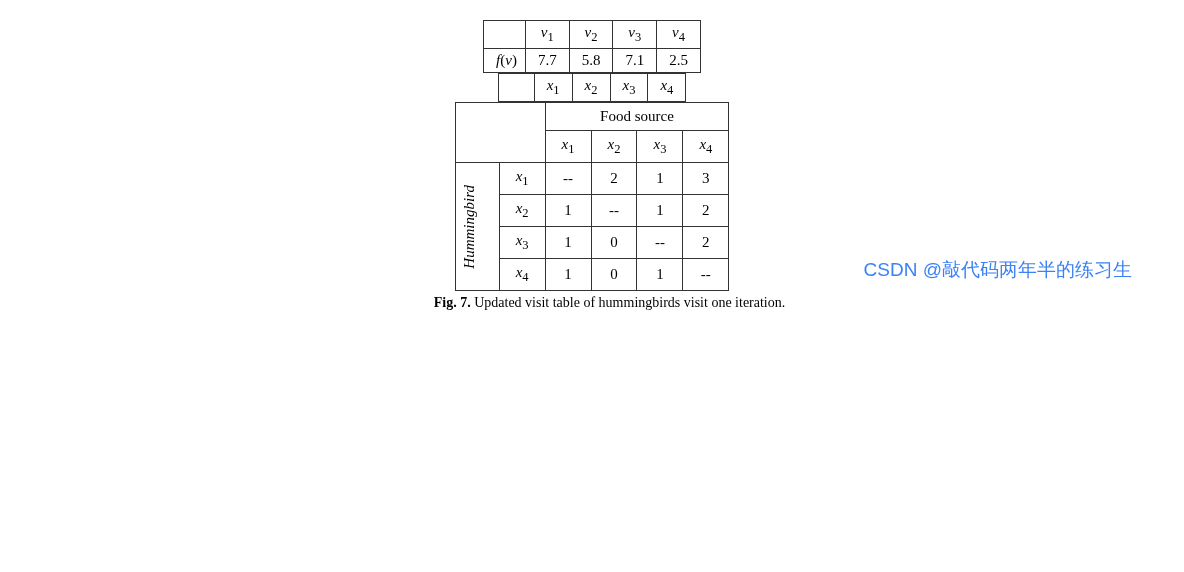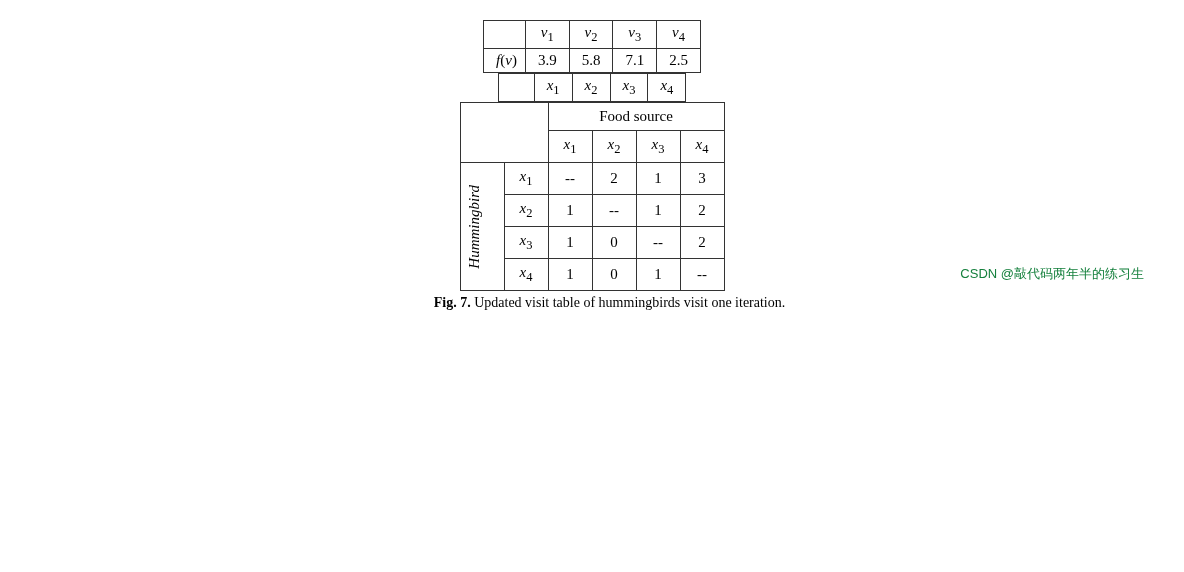--- a/index.html
+++ b/index.html
@@ -41,21 +41,21 @@
     
     .var { font-style: italic; }
     
     table.main-table {
       border-collapse: collapse;
       font-size: 15px;
     }
     table.main-table td, table.main-table th {
       border: 1px solid #333;
       text-align: center;
-      padding: 5px 8px;
+      padding: 5px 16px;
       min-width: 44px;
     }
     .rotated-cell {
       writing-mode: vertical-rl;
       transform: rotate(180deg);
       white-space: nowrap;
       font-style: italic;
       padding: 10px 5px;
       text-align: center;
       vertical-align: middle;
@@ -64,45 +64,45 @@
       text-align: center;
     }
     .caption {
       font-size: 14px;
       text-align: center;
       margin-top: 4px;
     }
     .caption b { font-weight: bold; margin-left: 35px; }
     .watermark {
       position: absolute;
-      right: 40px;
+      right: 52px;
       bottom: 28px;
-      font-size: 13px;
-      color: #15803d;
+      font-size: 19px;
+      color: #3b82f6;
       font-family: Arial, sans-serif;
     }
   </style>
 </head>
 <body>
 
 <div class="page-container">
 
   <div class="table-wrapper">
     <table class="simple-table">
       <tbody>
         <tr>
           <td style="border:1px solid #333;"></td>
           <td><span class="var">v</span><sub>1</sub></td>
           <td><span class="var">v</span><sub>2</sub></td>
           <td><span class="var">v</span><sub>3</sub></td>
           <td><span class="var">v</span><sub>4</sub></td>
         </tr>
         <tr>
           <td><span class="var">f</span>(<span class="var">v</span>)</td>
-          <td>3.9</td>
+          <td>7.7</td>
           <td>5.8</td>
           <td>7.1</td>
           <td>2.5</td>
         </tr>
       </tbody>
     </table>
   </div>
 
   <div class="table-wrapper">
     <table class="simple-table">

